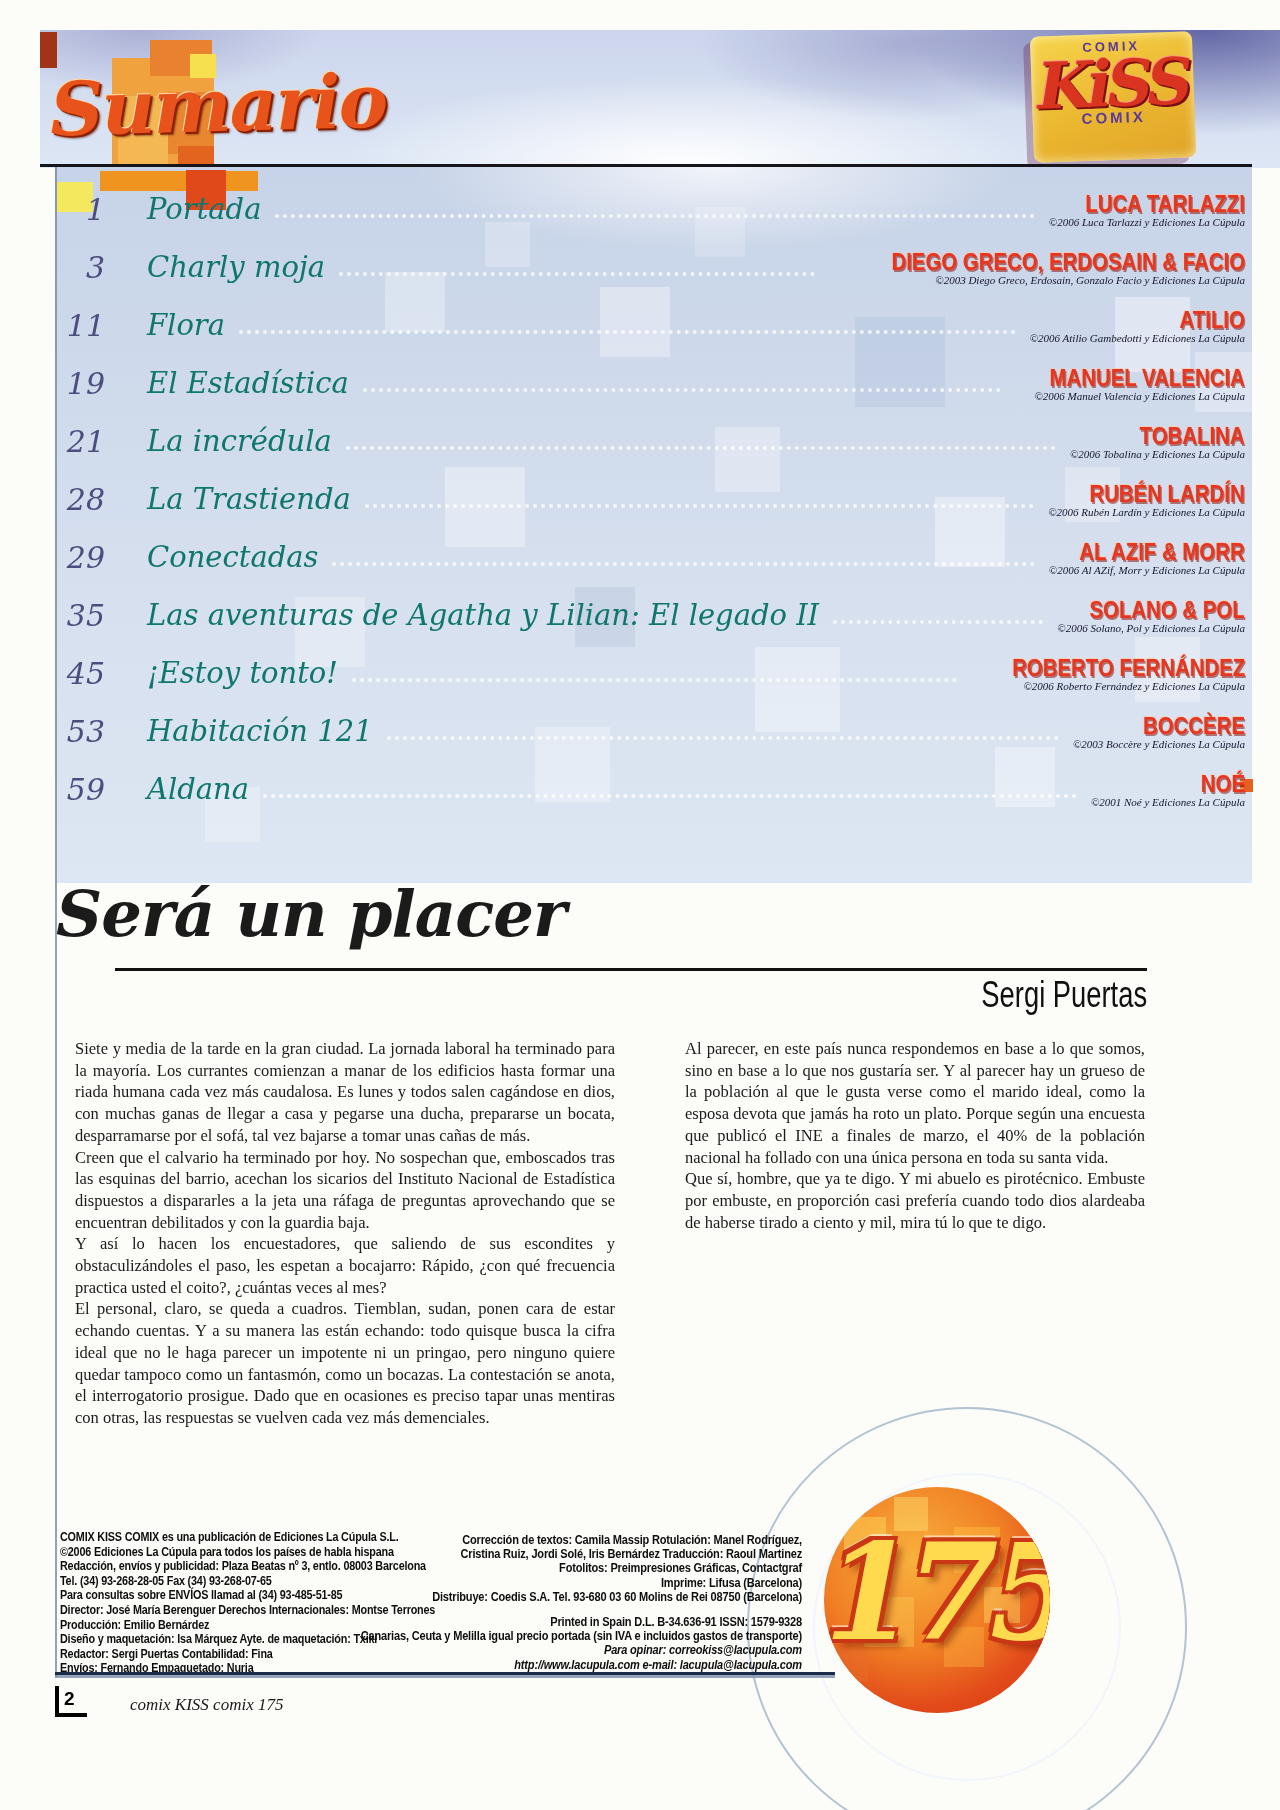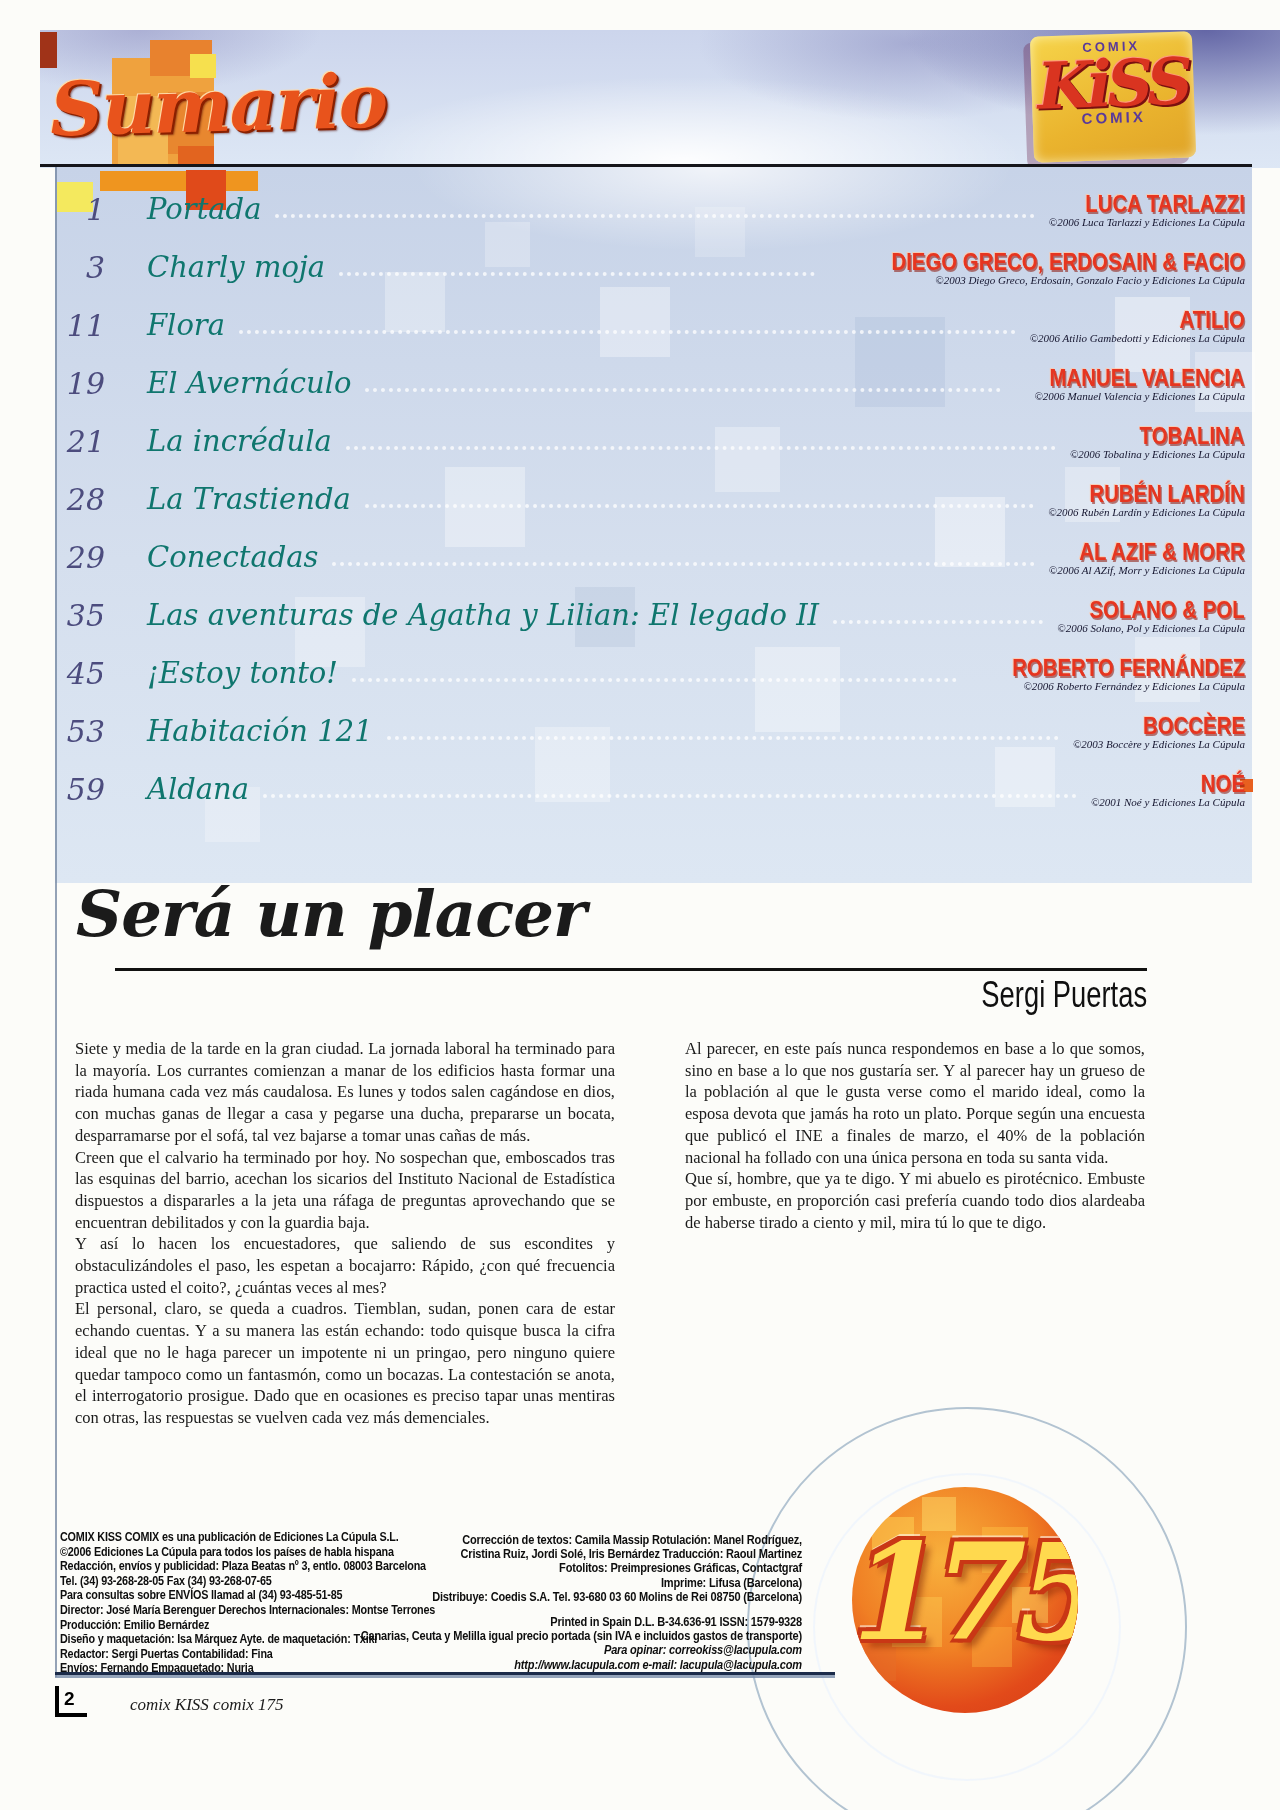--- a/index.html
+++ b/index.html
@@ -47,21 +47,21 @@
     margin:14px 14px 0 14px;align-self:center;}
   .credit{flex:none;text-align:right;padding-right:3px;}
   .credit-name{display:inline-block;transform:scaleX(0.85);transform-origin:right center;
     font-weight:bold;font-size:24px;color:#e63520;letter-spacing:0px;white-space:nowrap;
     text-shadow:1.5px 1.5px 0 rgba(140,20,8,0.55), -1px -1px 0 rgba(255,200,170,0.8);}
   .credit-copy{font-family:"Liberation Serif",serif;font-style:italic;font-size:11px;color:#14142e;
     margin-top:-2px;white-space:nowrap;}
   
   .article-title{position:absolute;left:56px;top:876px;
     font-family:"DejaVu Serif",serif;font-style:italic;font-weight:bold;font-size:64px;color:#1b1b1b;
-    letter-spacing:-1px;padding-left:20px;}
+    letter-spacing:-1px;}
   .title-rule{position:absolute;left:115px;top:968px;width:1032px;height:3px;background:#111;}
   .article-author{position:absolute;right:133px;top:974px;
     font-size:36px;color:#101010;transform:scaleX(0.76);transform-origin:right center;white-space:nowrap;}
   .col{position:absolute;top:1038px;font-family:"Liberation Serif",serif;font-size:16.5px;
     line-height:21.7px;color:#1a1a1a;text-align:justify;}
   .col p{margin:0;}
   .col-left{left:75px;width:540px;}
   .col-right{left:685px;width:460px;}
   
   .footer-left{position:absolute;left:60px;top:1530px;width:420px;font-size:12px;line-height:14.6px;
@@ -74,21 +74,21 @@
   .footer-rule{position:absolute;left:55px;top:1672px;width:780px;height:3px;background:#1b2b4a;
     box-shadow:0 3px 0 rgba(120,140,170,0.8);}
   .page-corner{position:absolute;left:55px;top:1686px;border-left:4px solid #000;border-bottom:4px solid #000;
     padding:2px 12px 3px 5px;font-weight:bold;font-size:19px;color:#000;}
   .page-label{position:absolute;left:130px;top:1695px;font-family:"Liberation Serif",serif;
     font-style:italic;font-size:17px;color:#1b1b1b;}
   
   .ring{position:absolute;border-radius:50%;}
   .ring-outer{left:747px;top:1407px;width:436px;height:436px;border:2px solid #b2c3d1;}
   .ring-inner{left:813px;top:1473px;width:304px;height:304px;border:2px solid rgba(240,246,252,0.95);}
-  .ball{position:absolute;left:852px;top:1487px;width:226px;height:226px;border-radius:50%;overflow:hidden;
+  .ball{position:absolute;left:824px;top:1487px;width:226px;height:226px;border-radius:50%;overflow:hidden;
     background:radial-gradient(circle at 40% 32%, #f8b13c, #f07f24 45%, #e24a1a 72%, #cf3914);}
   .ball-sq{position:absolute;}
   .issue-num{position:absolute;left:0;top:28px;width:226px;text-align:center;
     font-family:"DejaVu Serif",serif;font-style:italic;font-weight:bold;font-size:132px;
     color:#ffd94e;letter-spacing:-9px;
     text-shadow:4px 4px 0 #c93715,-4px -4px 0 #c93715,4px -4px 0 #c93715,-4px 4px 0 #c93715,
                 8px 8px 6px rgba(110,20,0,0.45), -2px -6px 0 rgba(255,255,255,0.55);}
 </style>
 </head>
 <body>
@@ -166,21 +166,21 @@
       <span class="toc-title">Flora</span>
       <span class="leader"></span>
       <span class="credit">
         <span class="credit-name">ATILIO</span>
         <div class="credit-copy">©2006 Atilio Gambedotti y Ediciones La Cúpula</div>
       </span>
     </div>
 
     <div class="toc-row">
       <span class="toc-num">19</span>
-      <span class="toc-title">El Avernáculo</span>
+      <span class="toc-title">El Estadística</span>
       <span class="leader"></span>
       <span class="credit">
         <span class="credit-name">MANUEL VALENCIA</span>
         <div class="credit-copy">©2006 Manuel Valencia y Ediciones La Cúpula</div>
       </span>
     </div>
 
     <div class="toc-row">
       <span class="toc-num">21</span>
       <span class="toc-title">La incrédula</span>

